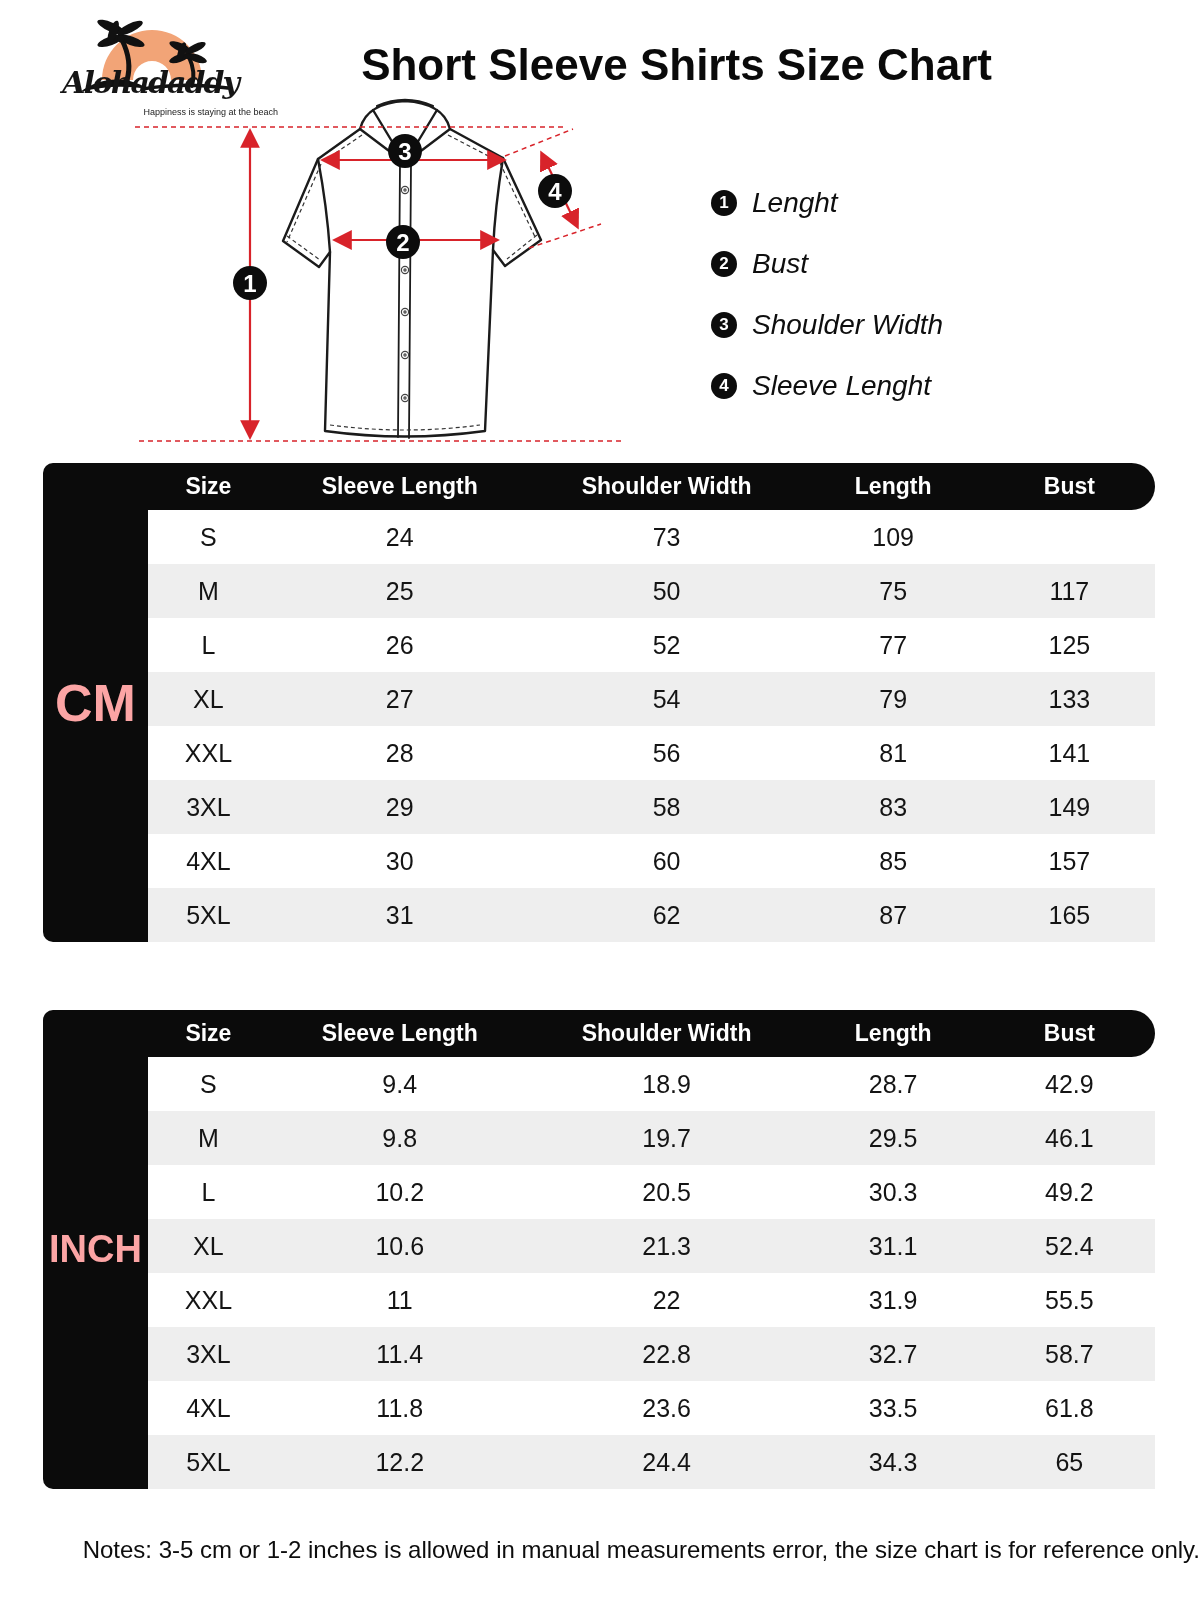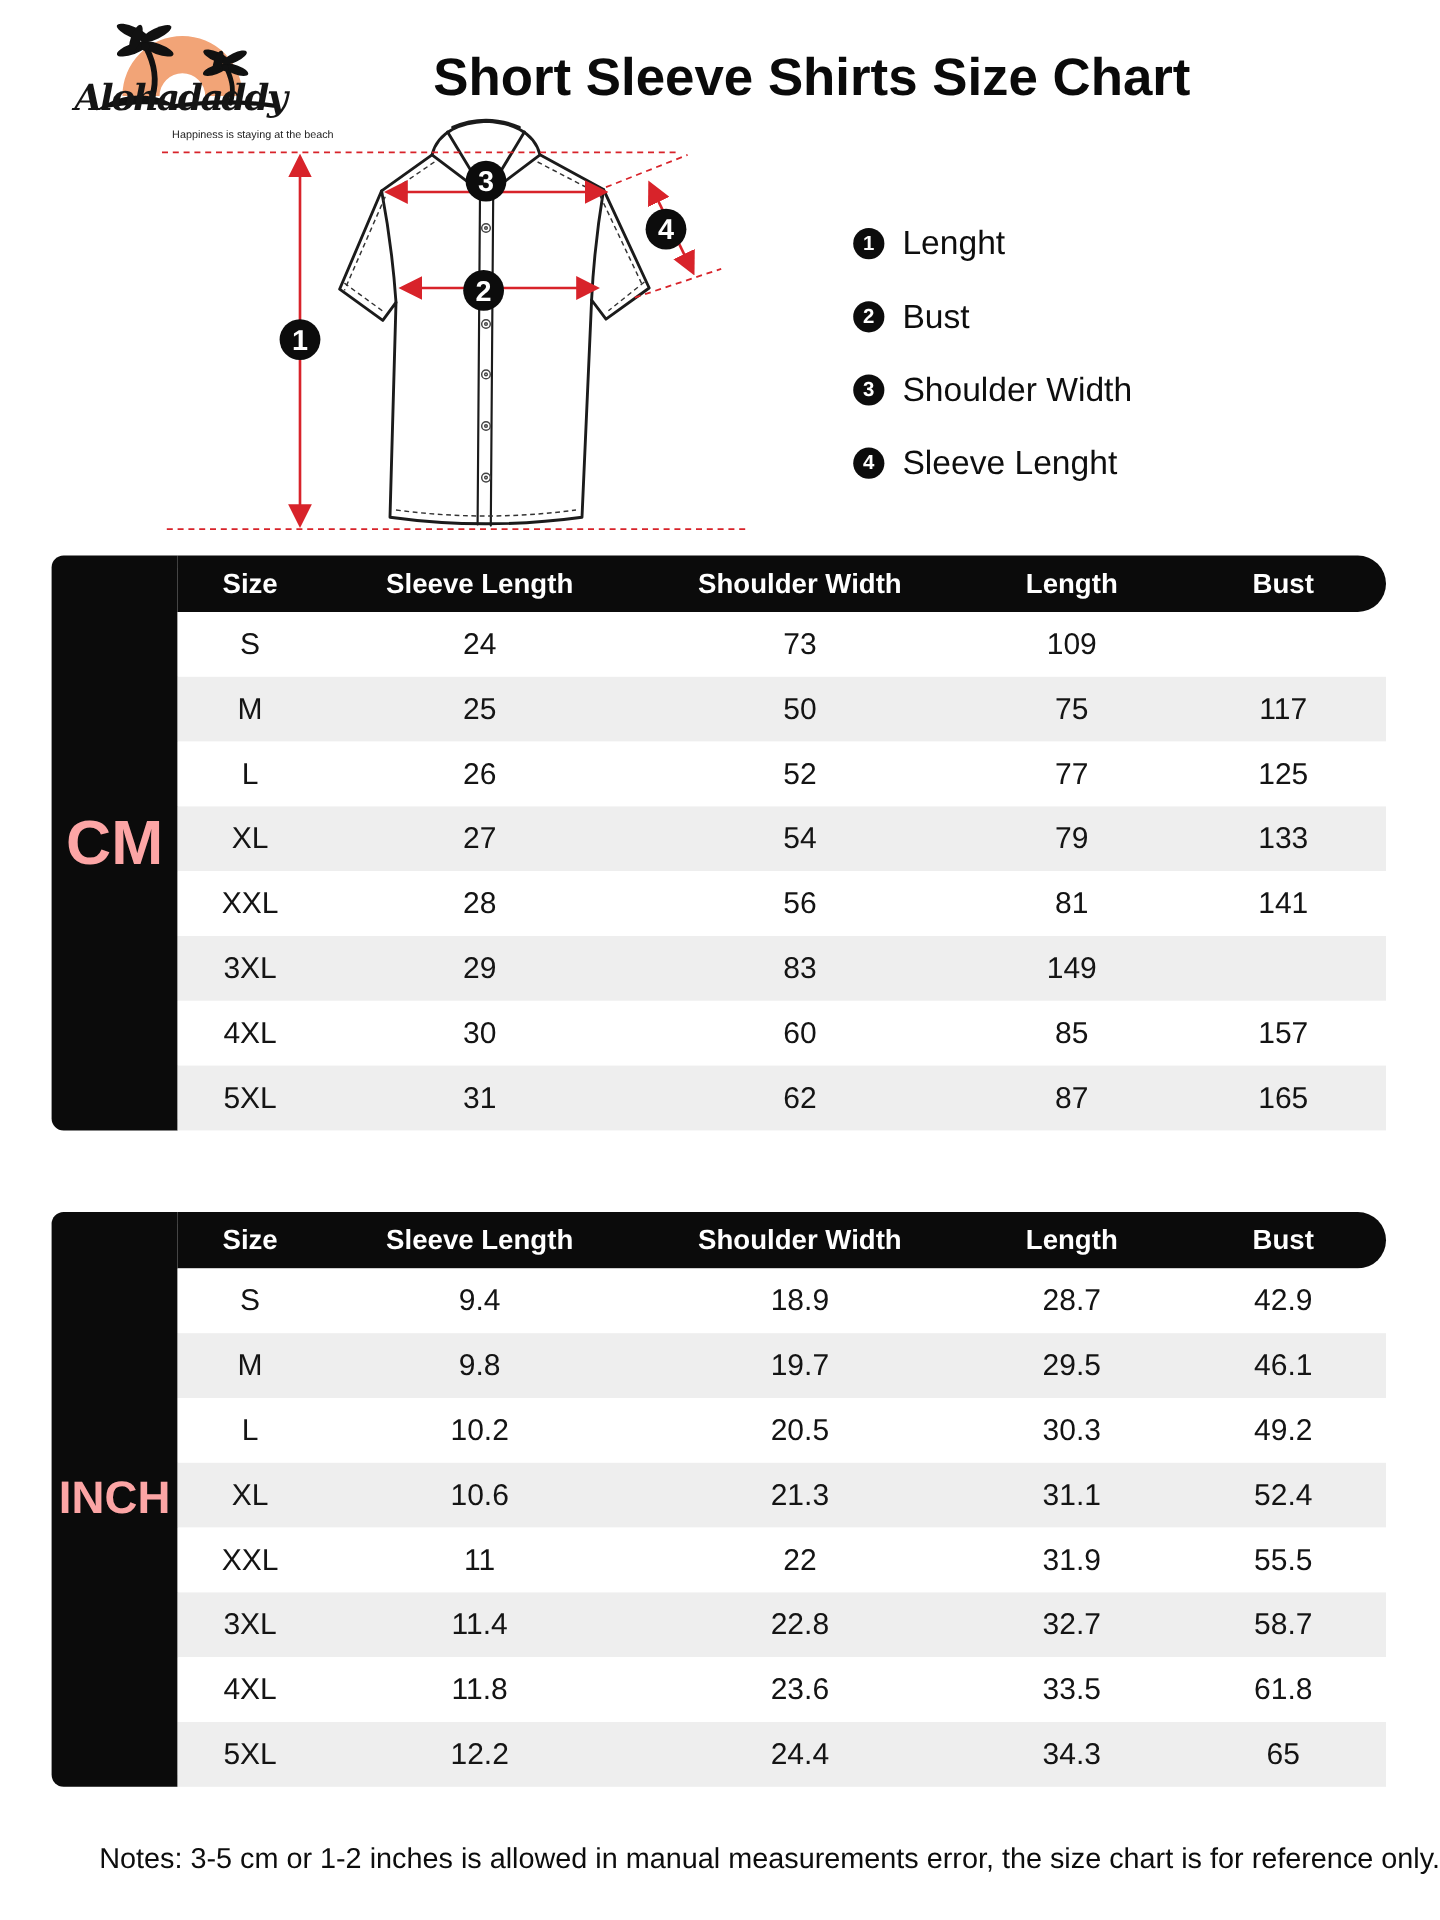--- a/index.html
+++ b/index.html
@@ -32,21 +32,21 @@
   
   .diagram{position:absolute;left:115px;top:95px;width:560px;height:360px;}
 
   
   .legend{position:absolute;left:711px;top:188px;}
   .legend-item{display:flex;align-items:center;height:30px;margin-bottom:31px;}
   .lnum{
     width:26px;height:26px;border-radius:50%;background:#0c0c0c;color:#fff;
     font-size:17px;font-weight:700;text-align:center;line-height:26px;flex:0 0 26px;
   }
-  .llabel{font-size:28px;color:#0e0e0e;margin-left:15px;white-space:nowrap;}
+  .llabel{font-size:28px;color:#0e0e0e;margin-left:15px;white-space:nowrap;font-style:italic;}
 
   
   .size-table{
     position:absolute;left:43px;width:1112px;
     display:grid;grid-template-columns:105px 1fr;grid-template-rows:47px 432px;
   }
   .size-table.cm{top:463px;}
   .size-table.inch{top:1010px;}
   .unit-cell{
     grid-row:1/3;grid-column:1;background:#0b0b0b;color:#fca5a5;
@@ -243,20 +243,21 @@
         <div class="trow">
           <div class="tcell">XXL</div>
           <div class="tcell">28</div>
           <div class="tcell">56</div>
           <div class="tcell">81</div>
           <div class="tcell">141</div>
         </div>
         <div class="trow alt">
           <div class="tcell">3XL</div>
           <div class="tcell">29</div>
+          <div class="tcell">58</div>
           <div class="tcell">83</div>
           <div class="tcell">149</div>
         </div>
         <div class="trow">
           <div class="tcell">4XL</div>
           <div class="tcell">30</div>
           <div class="tcell">60</div>
           <div class="tcell">85</div>
           <div class="tcell">157</div>
         </div>

